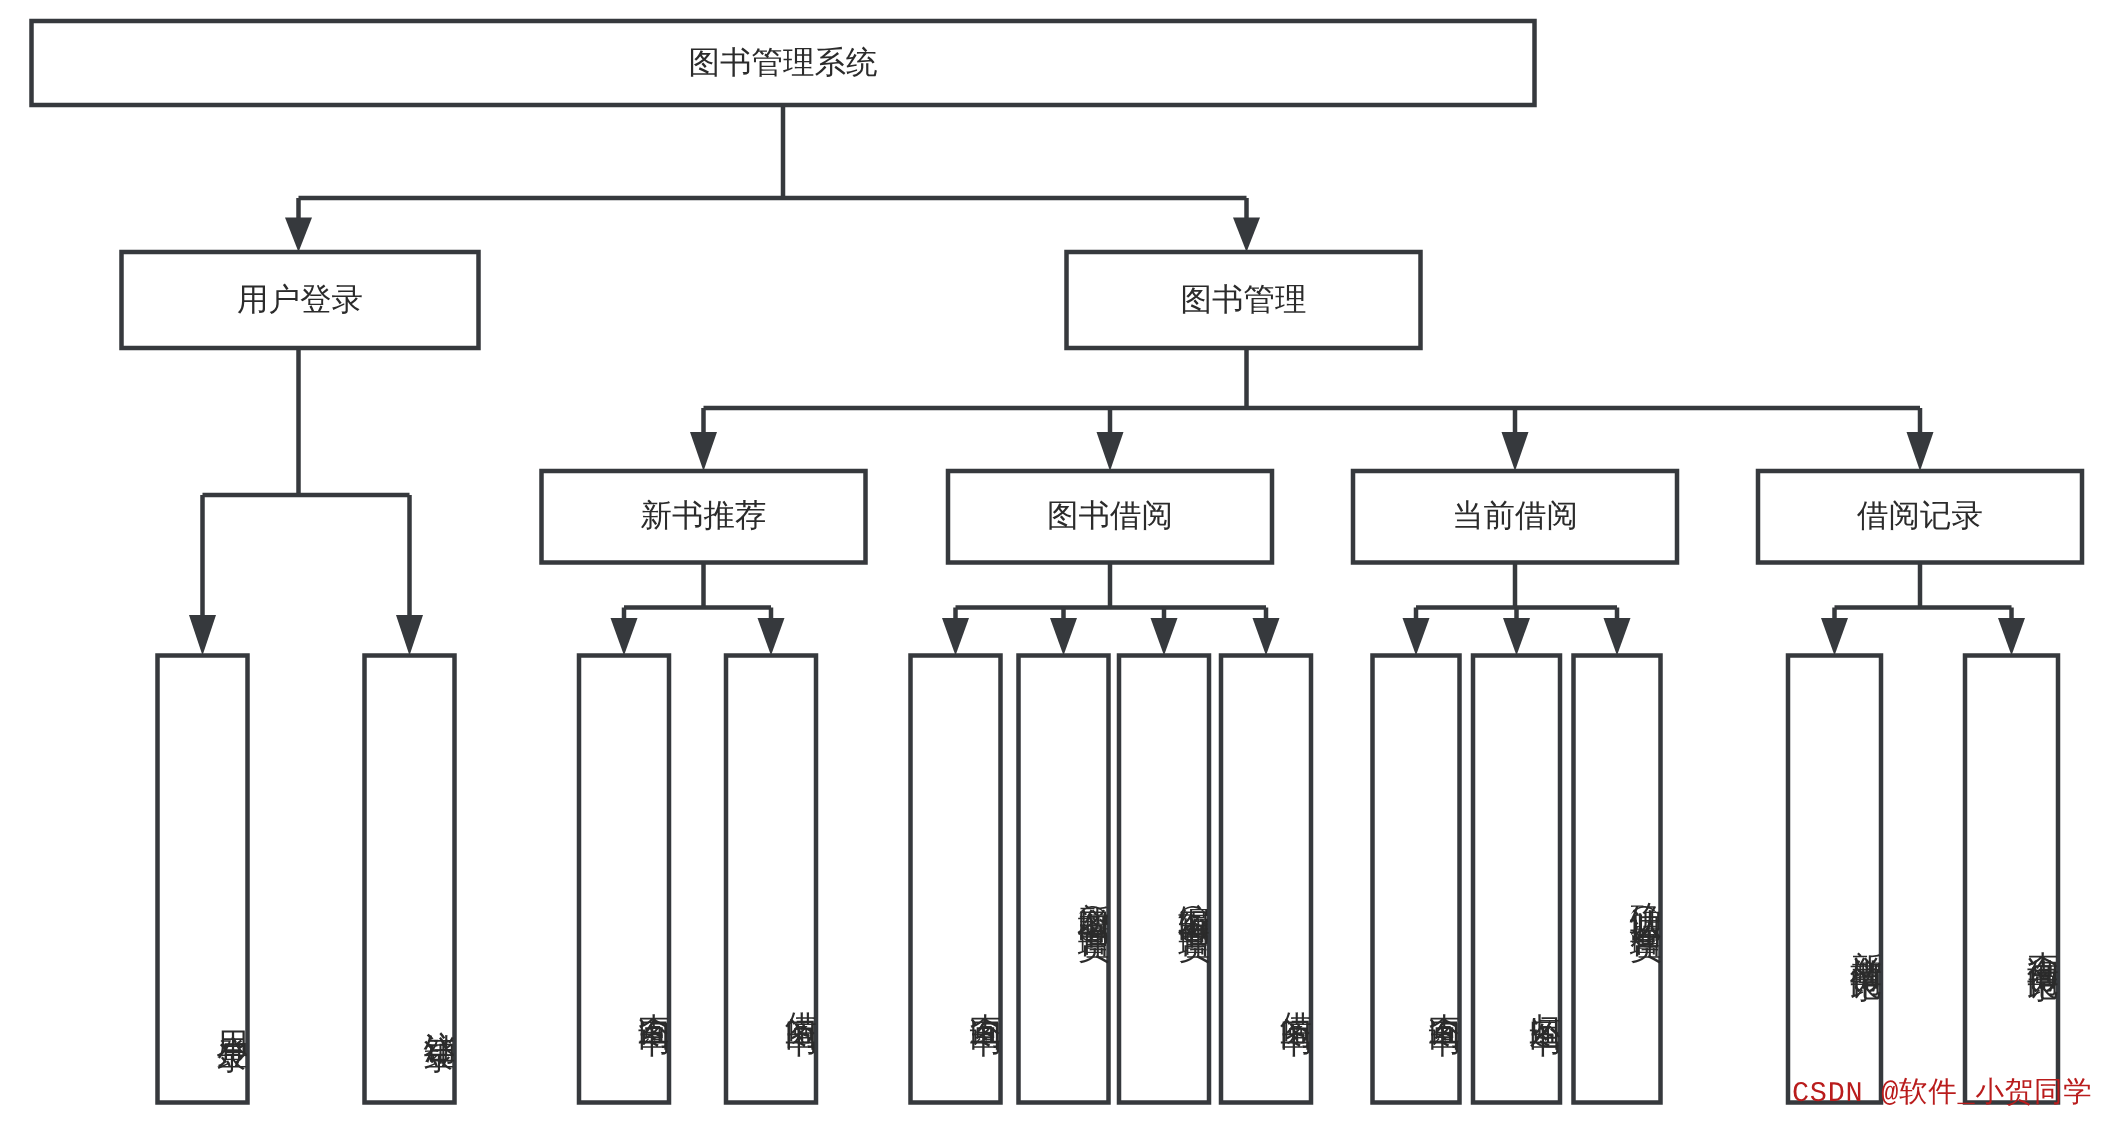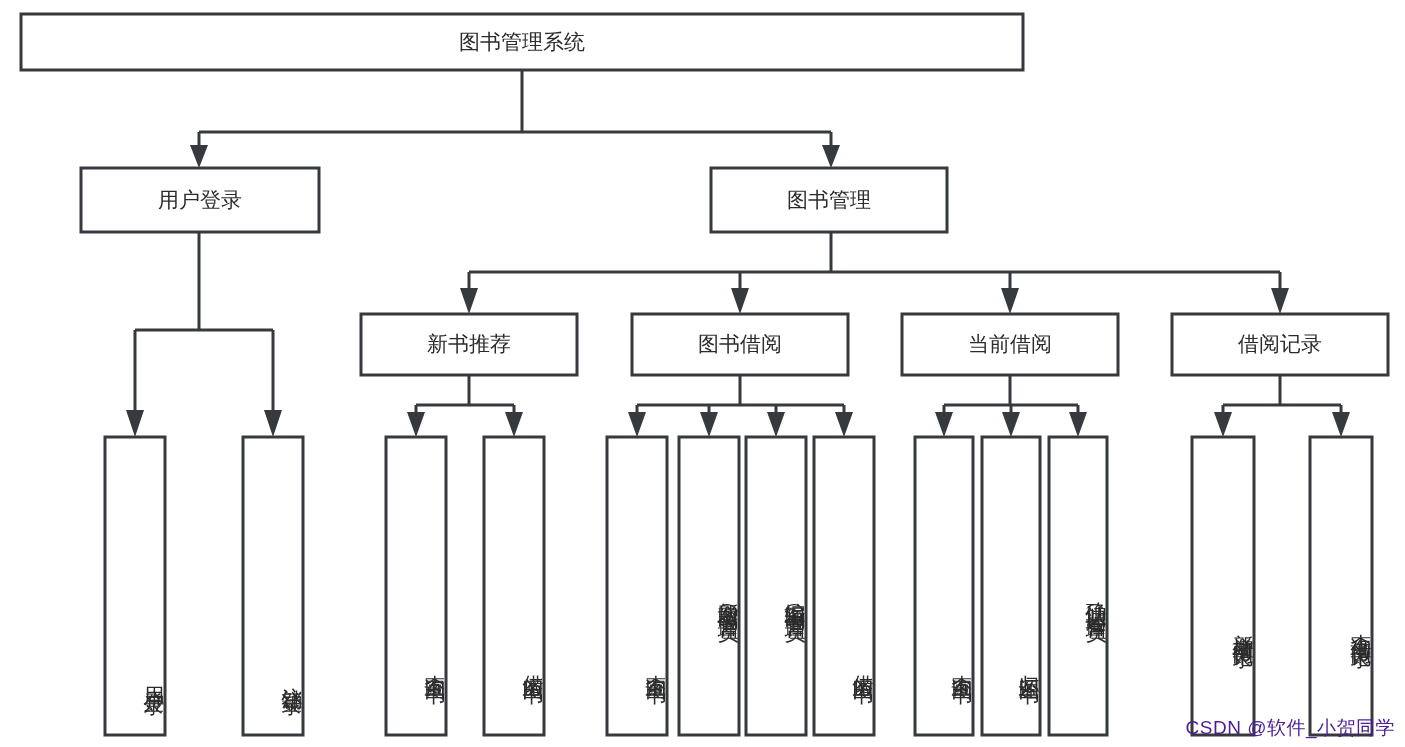--- a/index.html
+++ b/index.html
@@ -60,23 +60,23 @@
     display: flex;
     align-items: flex-start;
     justify-content: center;
     white-space: nowrap;
     pointer-events: none;
   }
   .watermark {
     position: absolute;
     right: 10px;
     bottom: 6px;
-    font-family: Liberation Sans, sans-serif;
+    font-family: Liberation Mono, monospace;
     font-size: 19px;
-    color: #4c1d95;
+    color: #b91c1c;
     white-space: nowrap;
     letter-spacing: 0.5px;
   }
 </style>
 </head>
 <body>
 
 <div id="diagram-root">
 
   <svg id="flowchart" viewBox="0 0 1405 747">

